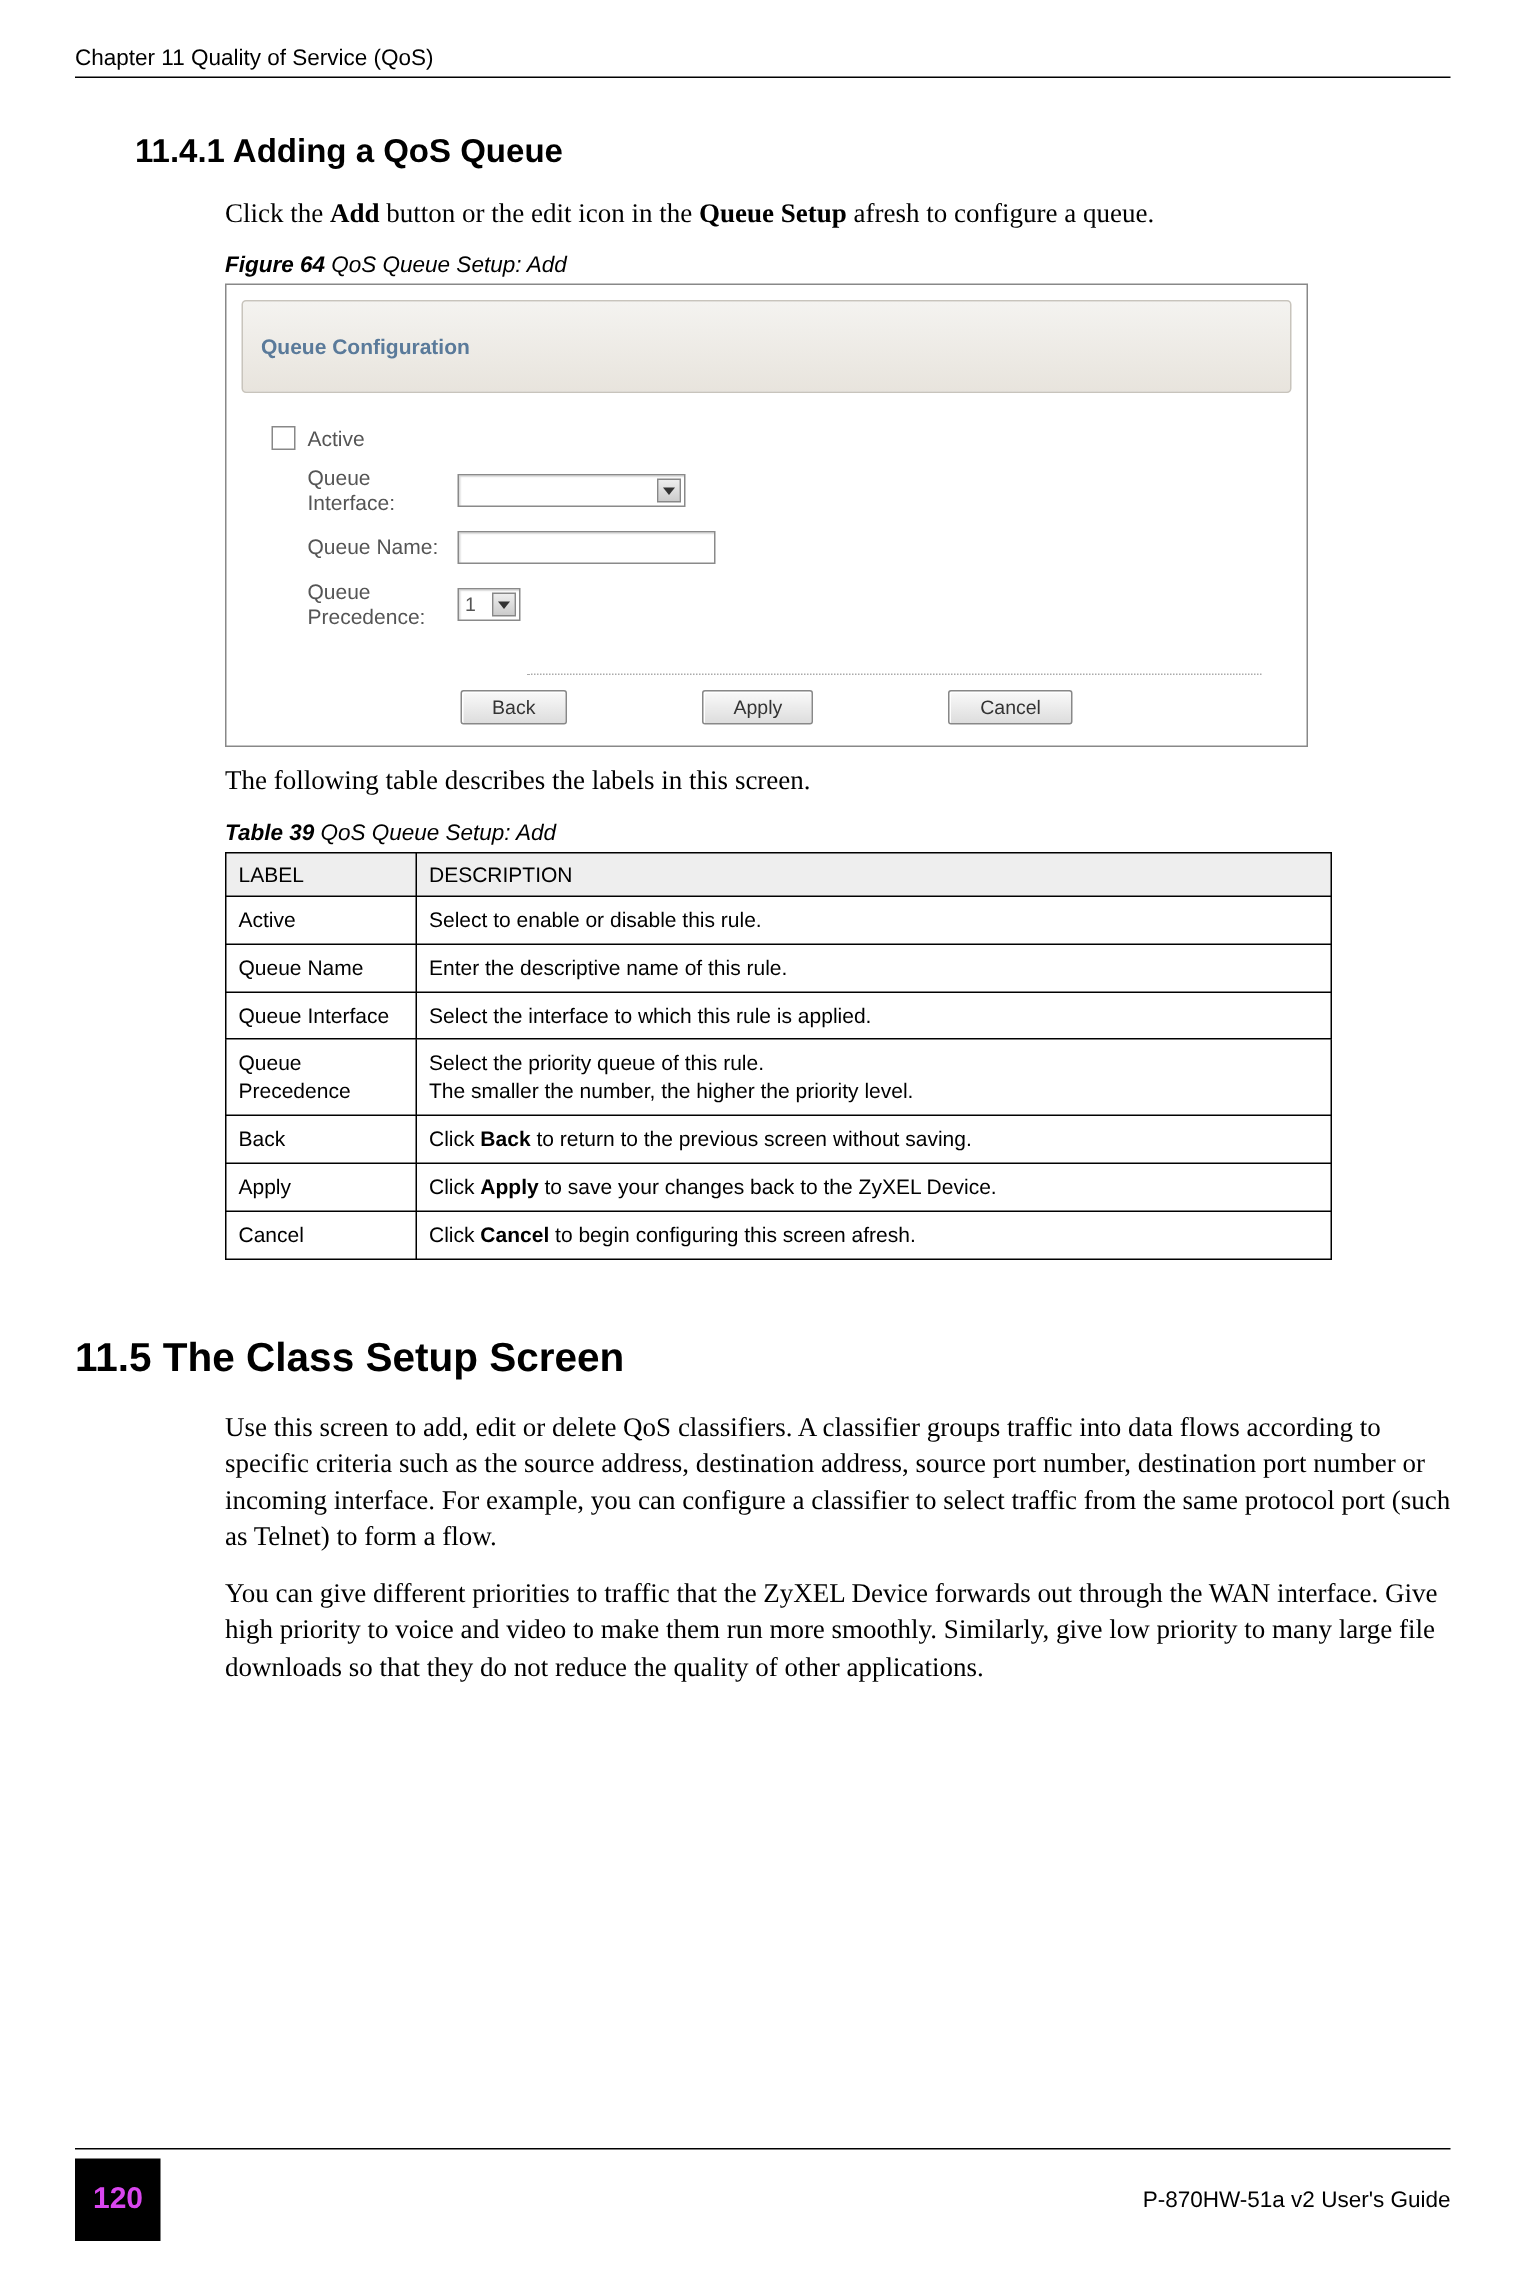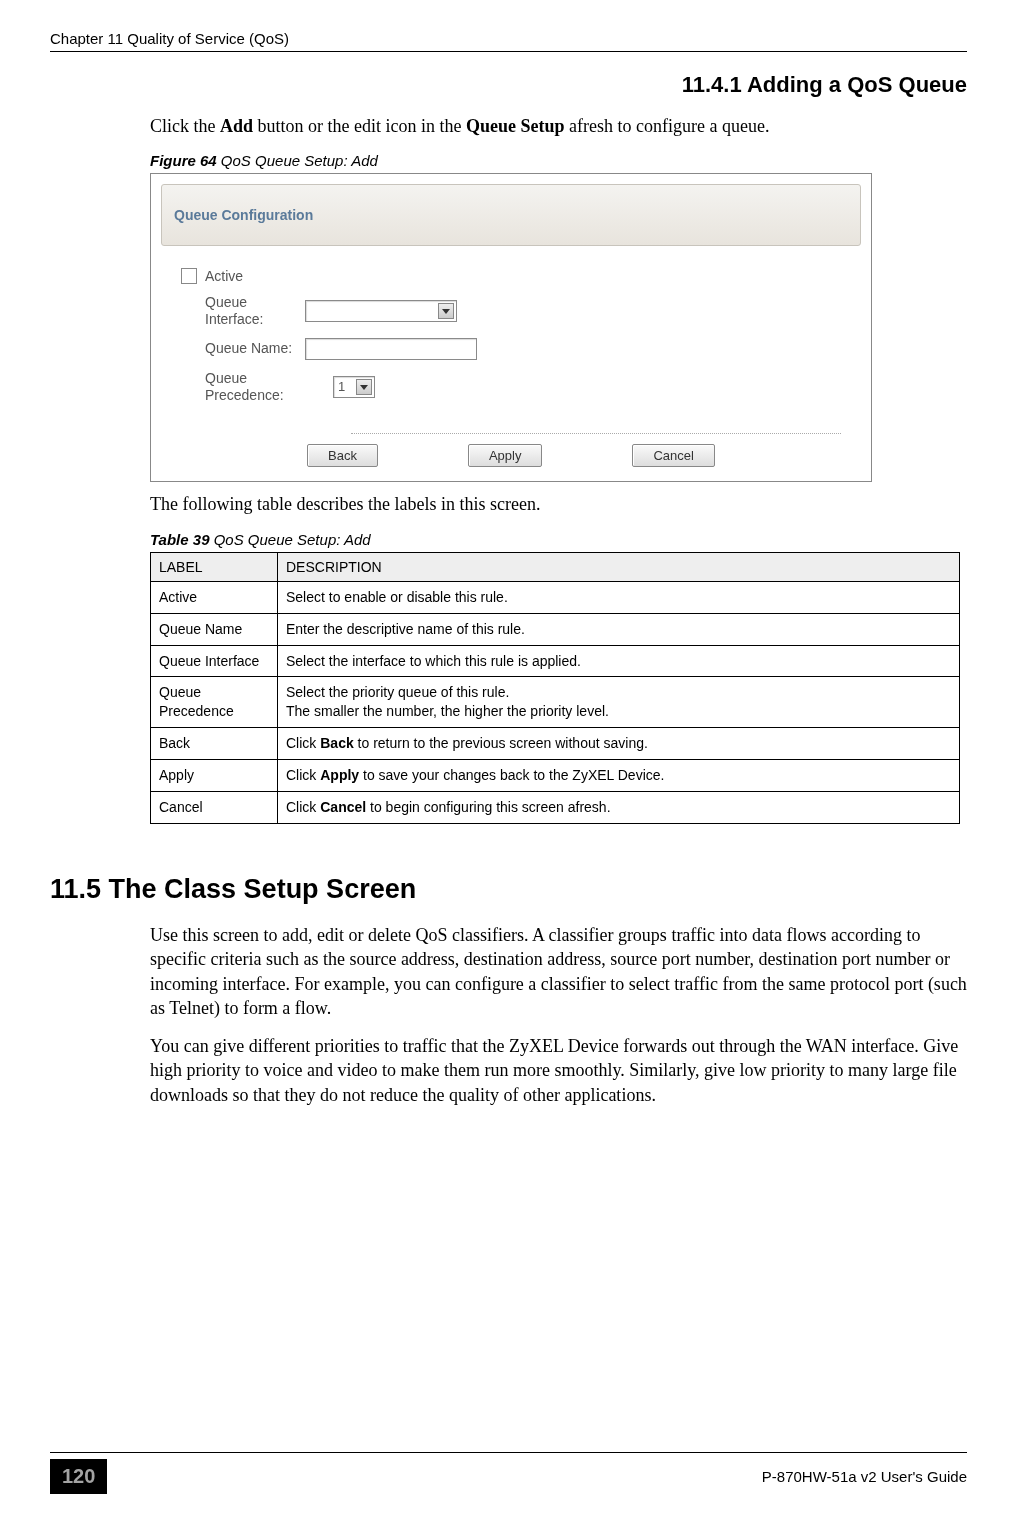--- a/index.html
+++ b/index.html
@@ -20,22 +20,21 @@
     font-family: Arial, Helvetica, sans-serif;
     font-size: 15px;
     border-bottom: 1.5px solid #000;
     padding-bottom: 4px;
     margin-bottom: 16px;
   }
   h3.section-num {
     font-family: Arial, Helvetica, sans-serif;
     font-size: 22px;
     font-weight: bold;
-    margin: 20px 0 16px 40px;
-    text-align: right;
+    margin: 36px 0 16px 40px;
   }
   h2.main-section {
     font-family: Arial, Helvetica, sans-serif;
     font-size: 27px;
     font-weight: bold;
     margin: 50px 0 18px 0;
   }
   .body-text {
     font-family: "Times New Roman", serif;
     font-size: 18px;
@@ -141,21 +140,21 @@
     font-size: 13px;
     padding: 3px 20px;
     background: linear-gradient(#fafafa,#ddd);
     border: 1px solid #888;
     border-radius: 2px;
     color: #333;
     box-shadow: 1px 1px 0 #fff inset;
   }
   table.desc-table {
     border-collapse: collapse;
-    width: 810px;
+    width: 738px;
     margin-left: 100px;
     font-family: Arial, Helvetica, sans-serif;
     font-size: 14px;
   }
   table.desc-table th {
     background: #eee;
     text-align: left;
     padding: 6px 8px;
     border: 1px solid #000;
     font-weight: normal;
@@ -176,24 +175,24 @@
     right: 50px;
     border-top: 1.5px solid #000;
     padding-top: 6px;
     display: flex;
     align-items: center;
     justify-content: space-between;
     font-family: Arial, Helvetica, sans-serif;
   }
   .page-num-box {
     background: #000;
-    color: #a3a3a3;
+    color: #d946ef;
     font-weight: bold;
     font-size: 20px;
-    padding: 6px 12px;
+    padding: 16px 12px;
     display: inline-block;
   }
   .footer-text {
     font-size: 15px;
   }
 </style>
 </head>
 <body>
 
 <div class="page">
@@ -217,21 +216,21 @@
         <span>Active</span>
       </div>
       <div class="ss-row" style="margin-left:24px;">
         <span class="ss-label">Queue Interface:</span>
         <span class="ss-input select"></span>
       </div>
       <div class="ss-row" style="margin-left:24px;">
         <span class="ss-label">Queue Name:</span>
         <span class="ss-input text"></span>
       </div>
-      <div class="ss-row" style="margin-left:24px;gap:28px;">
+      <div class="ss-row" style="margin-left:24px;">
         <span class="ss-label">Queue Precedence:</span>
         <span class="ss-input small"><span class="val">1</span></span>
       </div>
     </div>
     <div class="ss-dotted"></div>
     <div class="ss-buttons">
       <span class="ss-button">Back</span>
       <span class="ss-button">Apply</span>
       <span class="ss-button">Cancel</span>
     </div>

